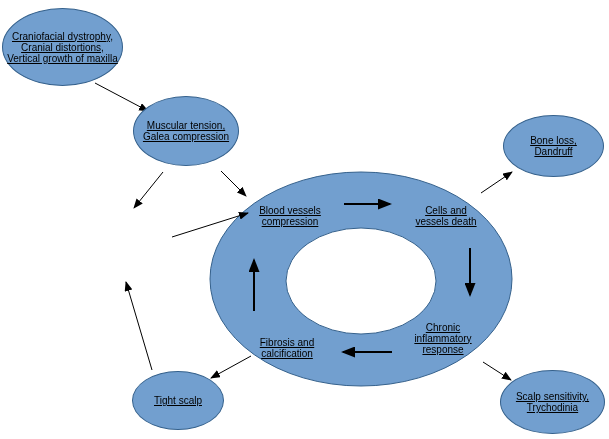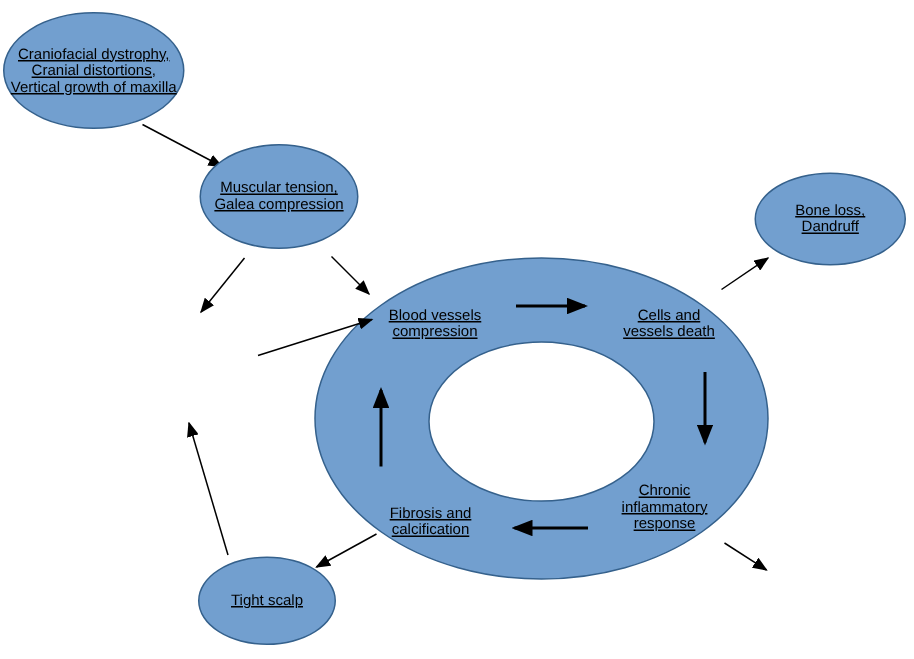--- a/index.html
+++ b/index.html
@@ -116,20 +116,24 @@
 Vertical growth of maxilla</span>
   </div>
   <div class="node" id="node-muscular">
     <span class="label">Muscular tension,
 Galea compression</span>
   </div>
   <div class="node" id="node-hair-loss">
     <span class="label">Bone loss,
 Dandruff</span>
   </div>
+  <div class="node" id="node-scalp-sensitivity">
+    <span class="label">Scalp sensitivity,
+Trychodinia</span>
+  </div>
   <div class="node" id="node-tight-scalp">
     <span class="label">Tight scalp</span>
   </div>
 
   <div class="cycle-label" id="cycle-blood">
     <span class="label">Blood vessels
 compression</span>
   </div>
   <div class="cycle-label" id="cycle-cells">
     <span class="label">Cells and

